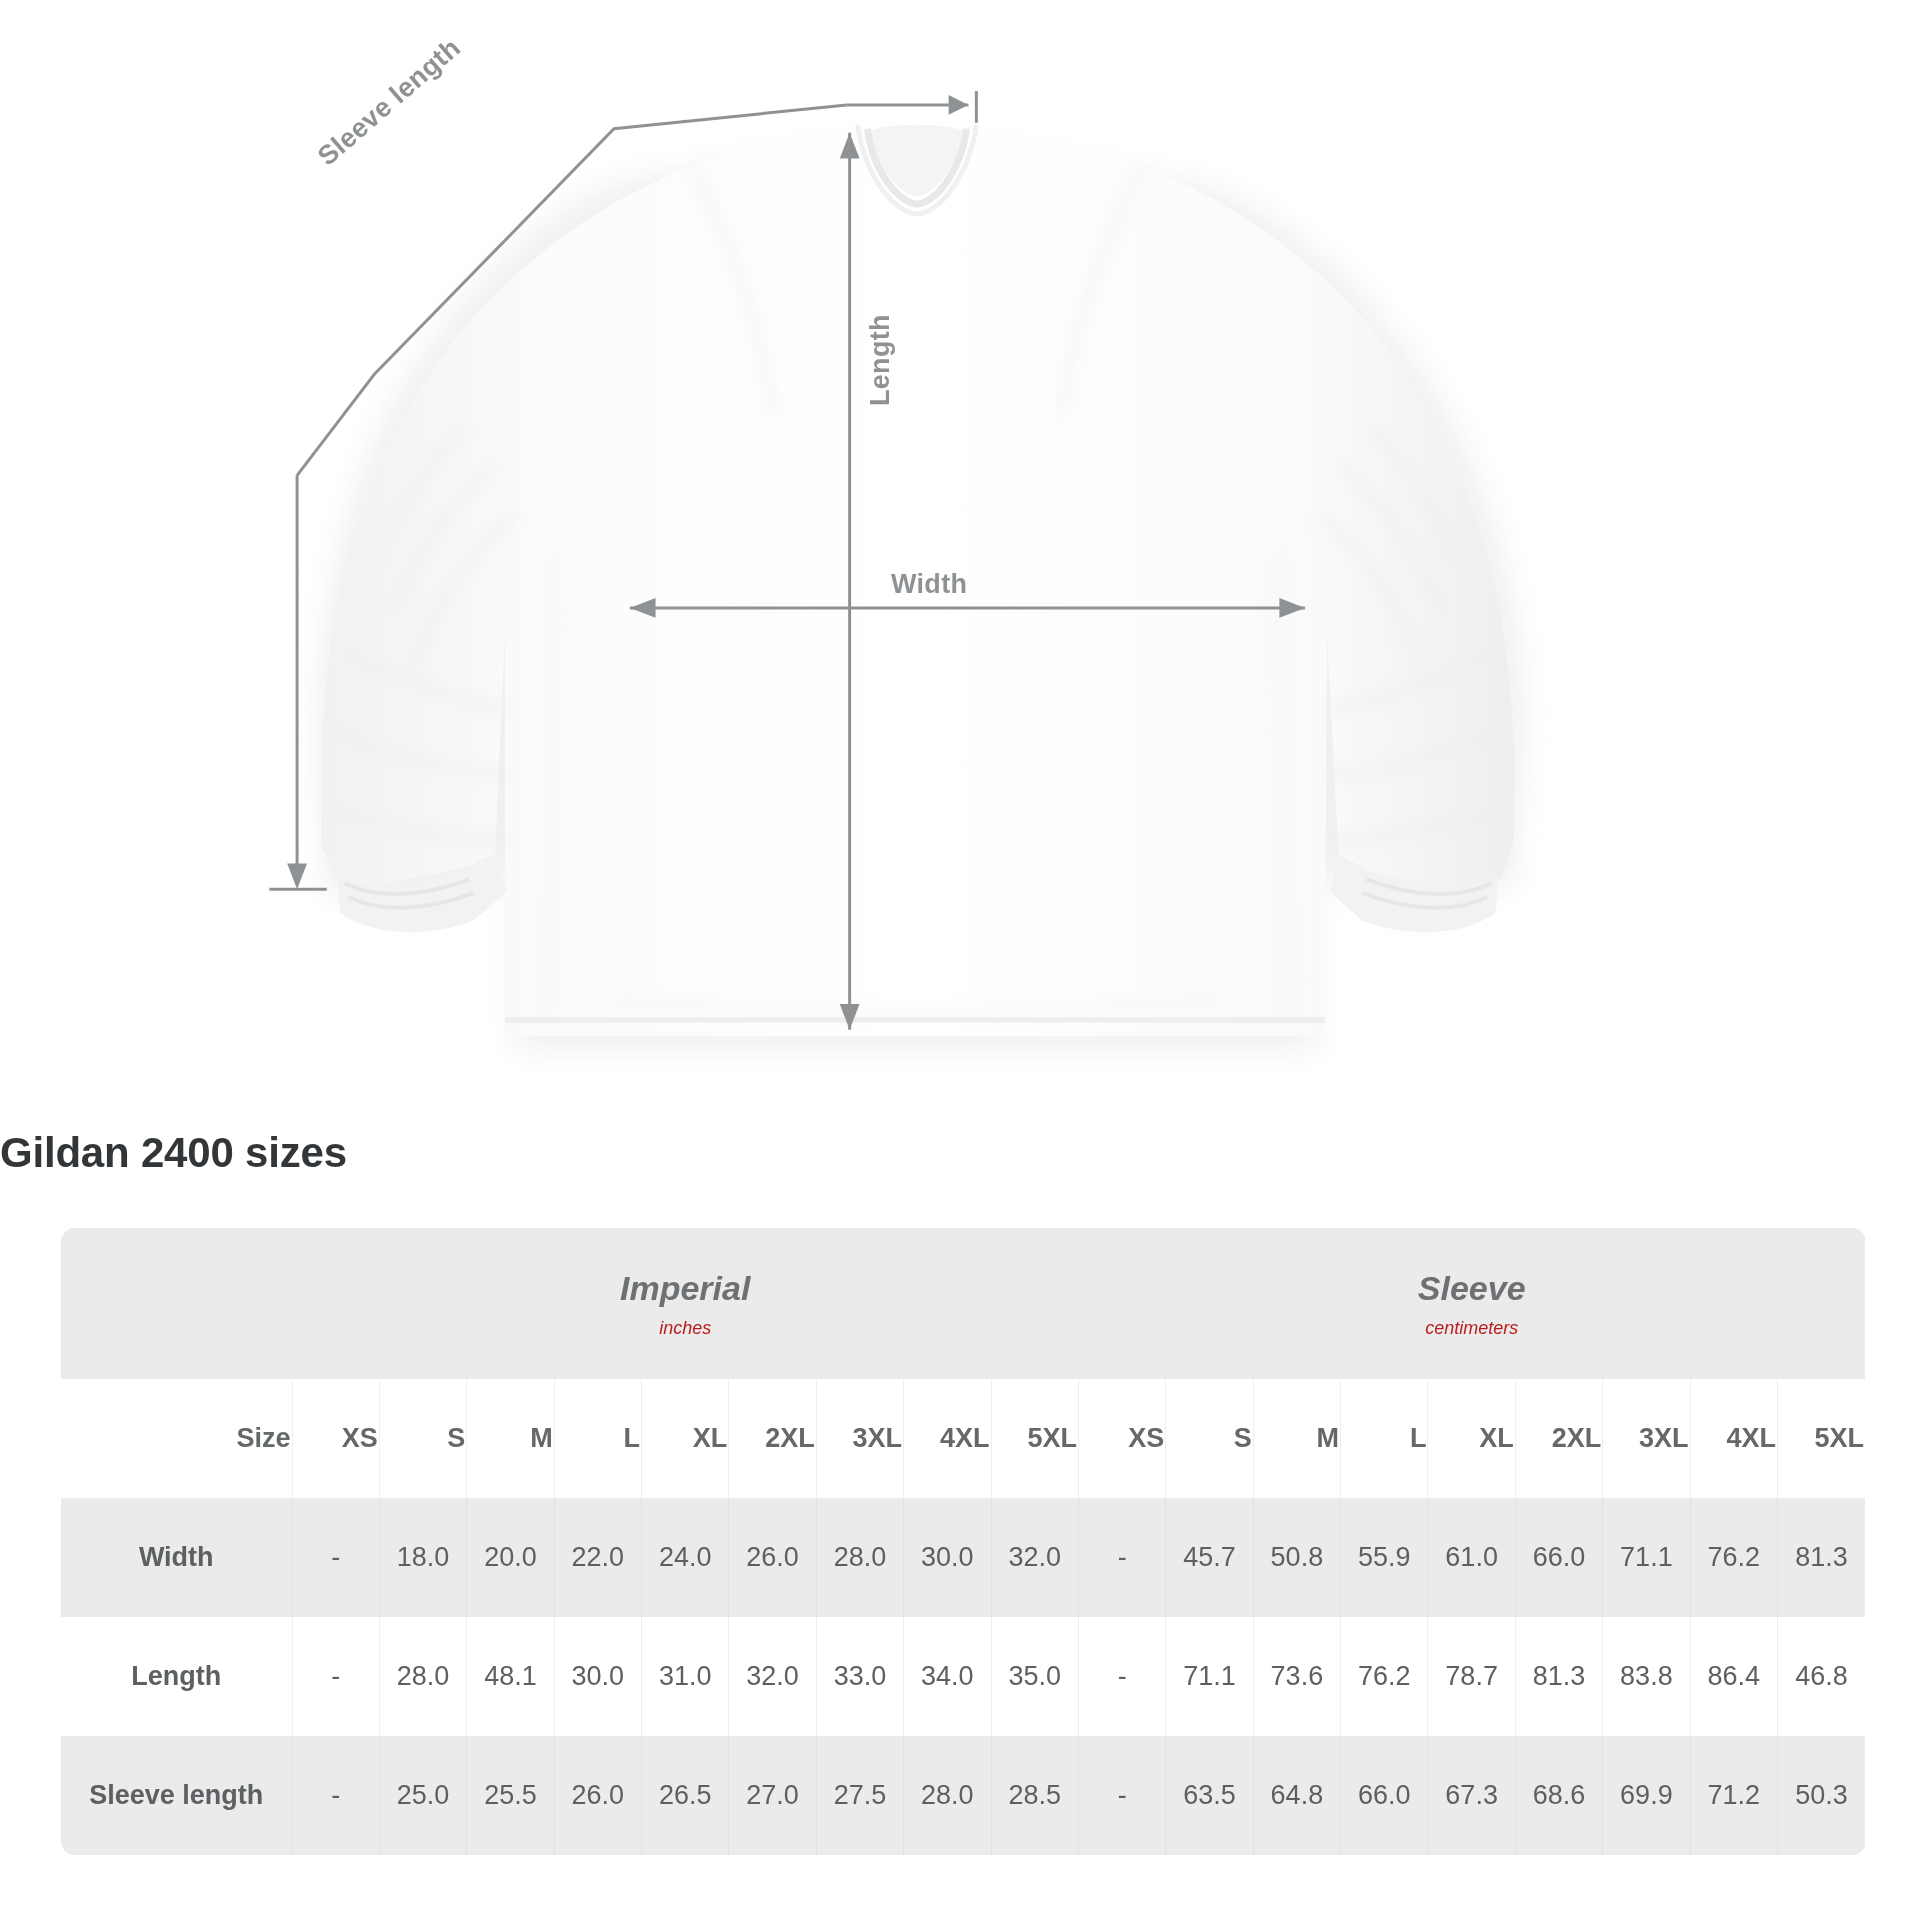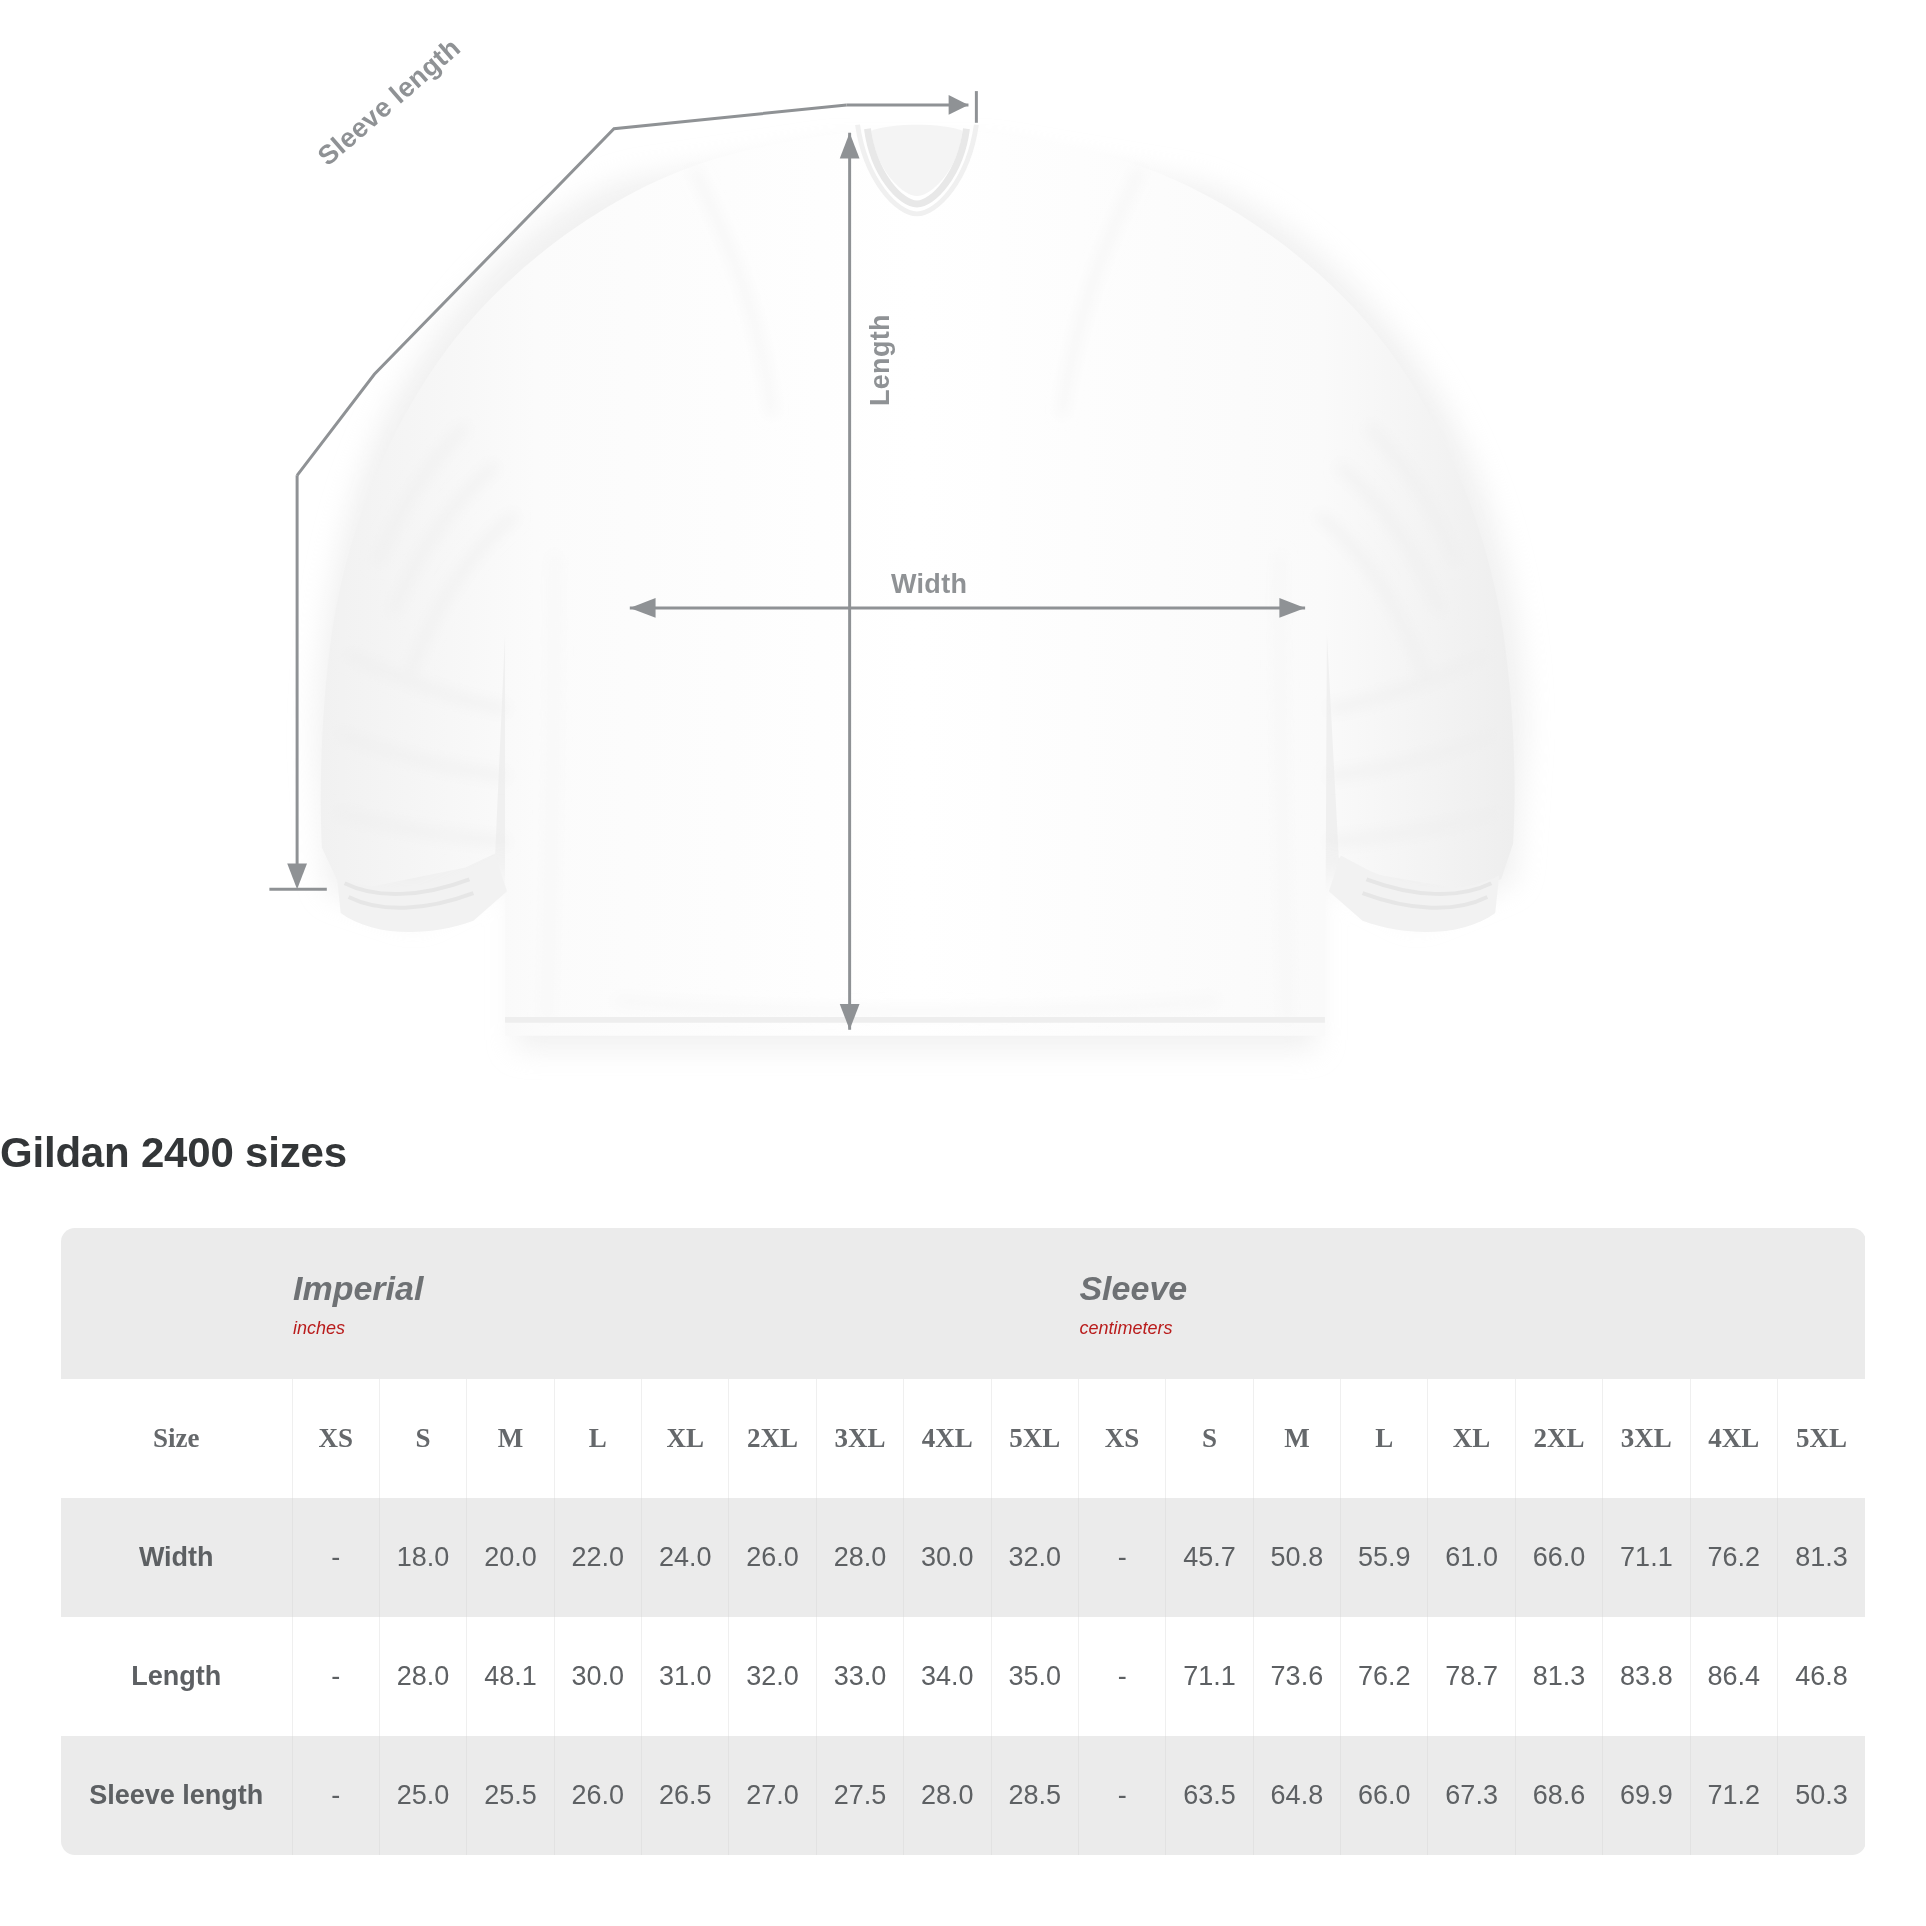--- a/index.html
+++ b/index.html
@@ -62,39 +62,38 @@
     width:1804px;
     table-layout:fixed;
   }
   col.lab{width:230px;}
   col.cell{width:87px;}
 
   .unit-row td{
     background:#ebebeb;
     height:149px;
     vertical-align:middle;
-    text-align:left;
+    text-align:center;
     border:none;
   }
   .unit-name{
     font-size:34px;font-style:italic;font-weight:bold;color:#6e7174;
   }
   .unit-sub{
     font-size:18px;font-style:italic;color:#b91c1c;margin-top:10px;
   }
   .unit-row td.spacer{background:#ebebeb;}
 
   .hdr td{
     background:#ffffff;
     height:117px;
-    text-align:center;
+    text-align:right;
     vertical-align:middle;
     font-size:27px;font-weight:bold;color:#65686b;
     border-right:1px solid #efefef;
-    font-family:Liberation Serif, serif;
   }
   .hdr td:last-child{border-right:none;}
 
   tr.data td{
     height:117px;
     text-align:center;
     vertical-align:middle;
     font-size:27px;
     color:#5d6063;
     border-right:1px solid #efefef;

